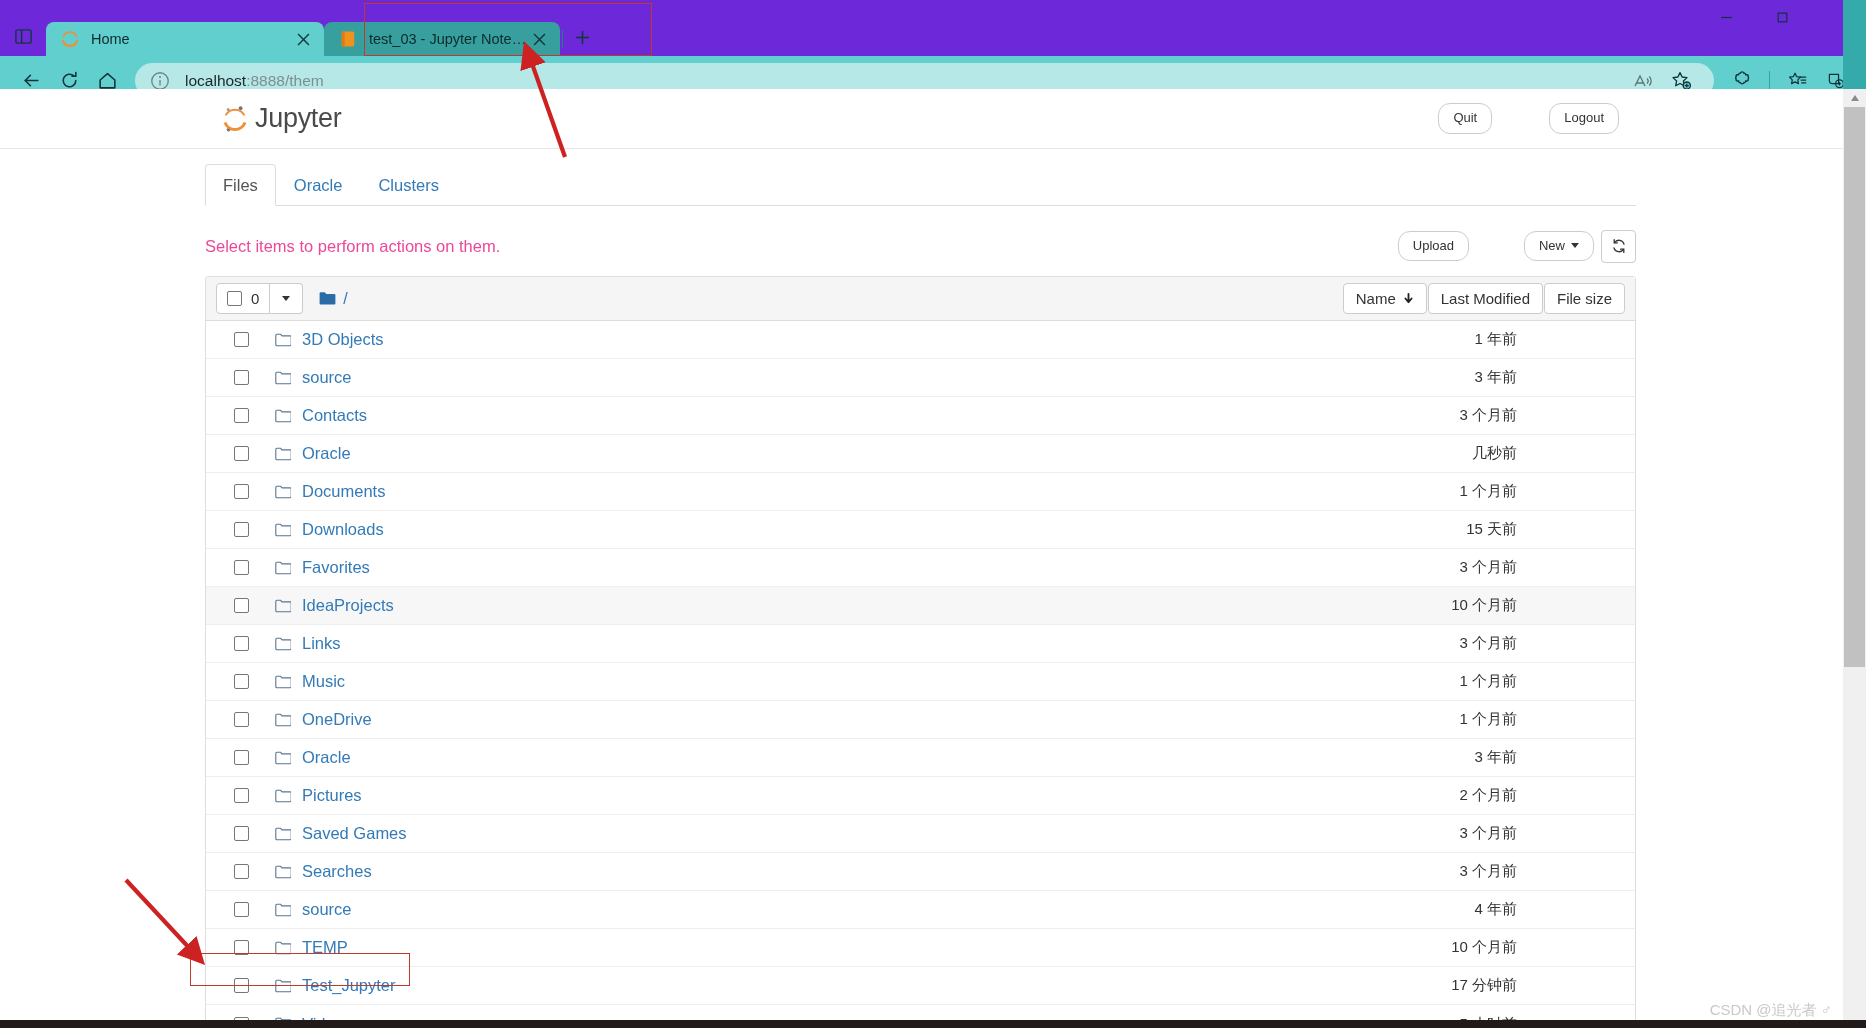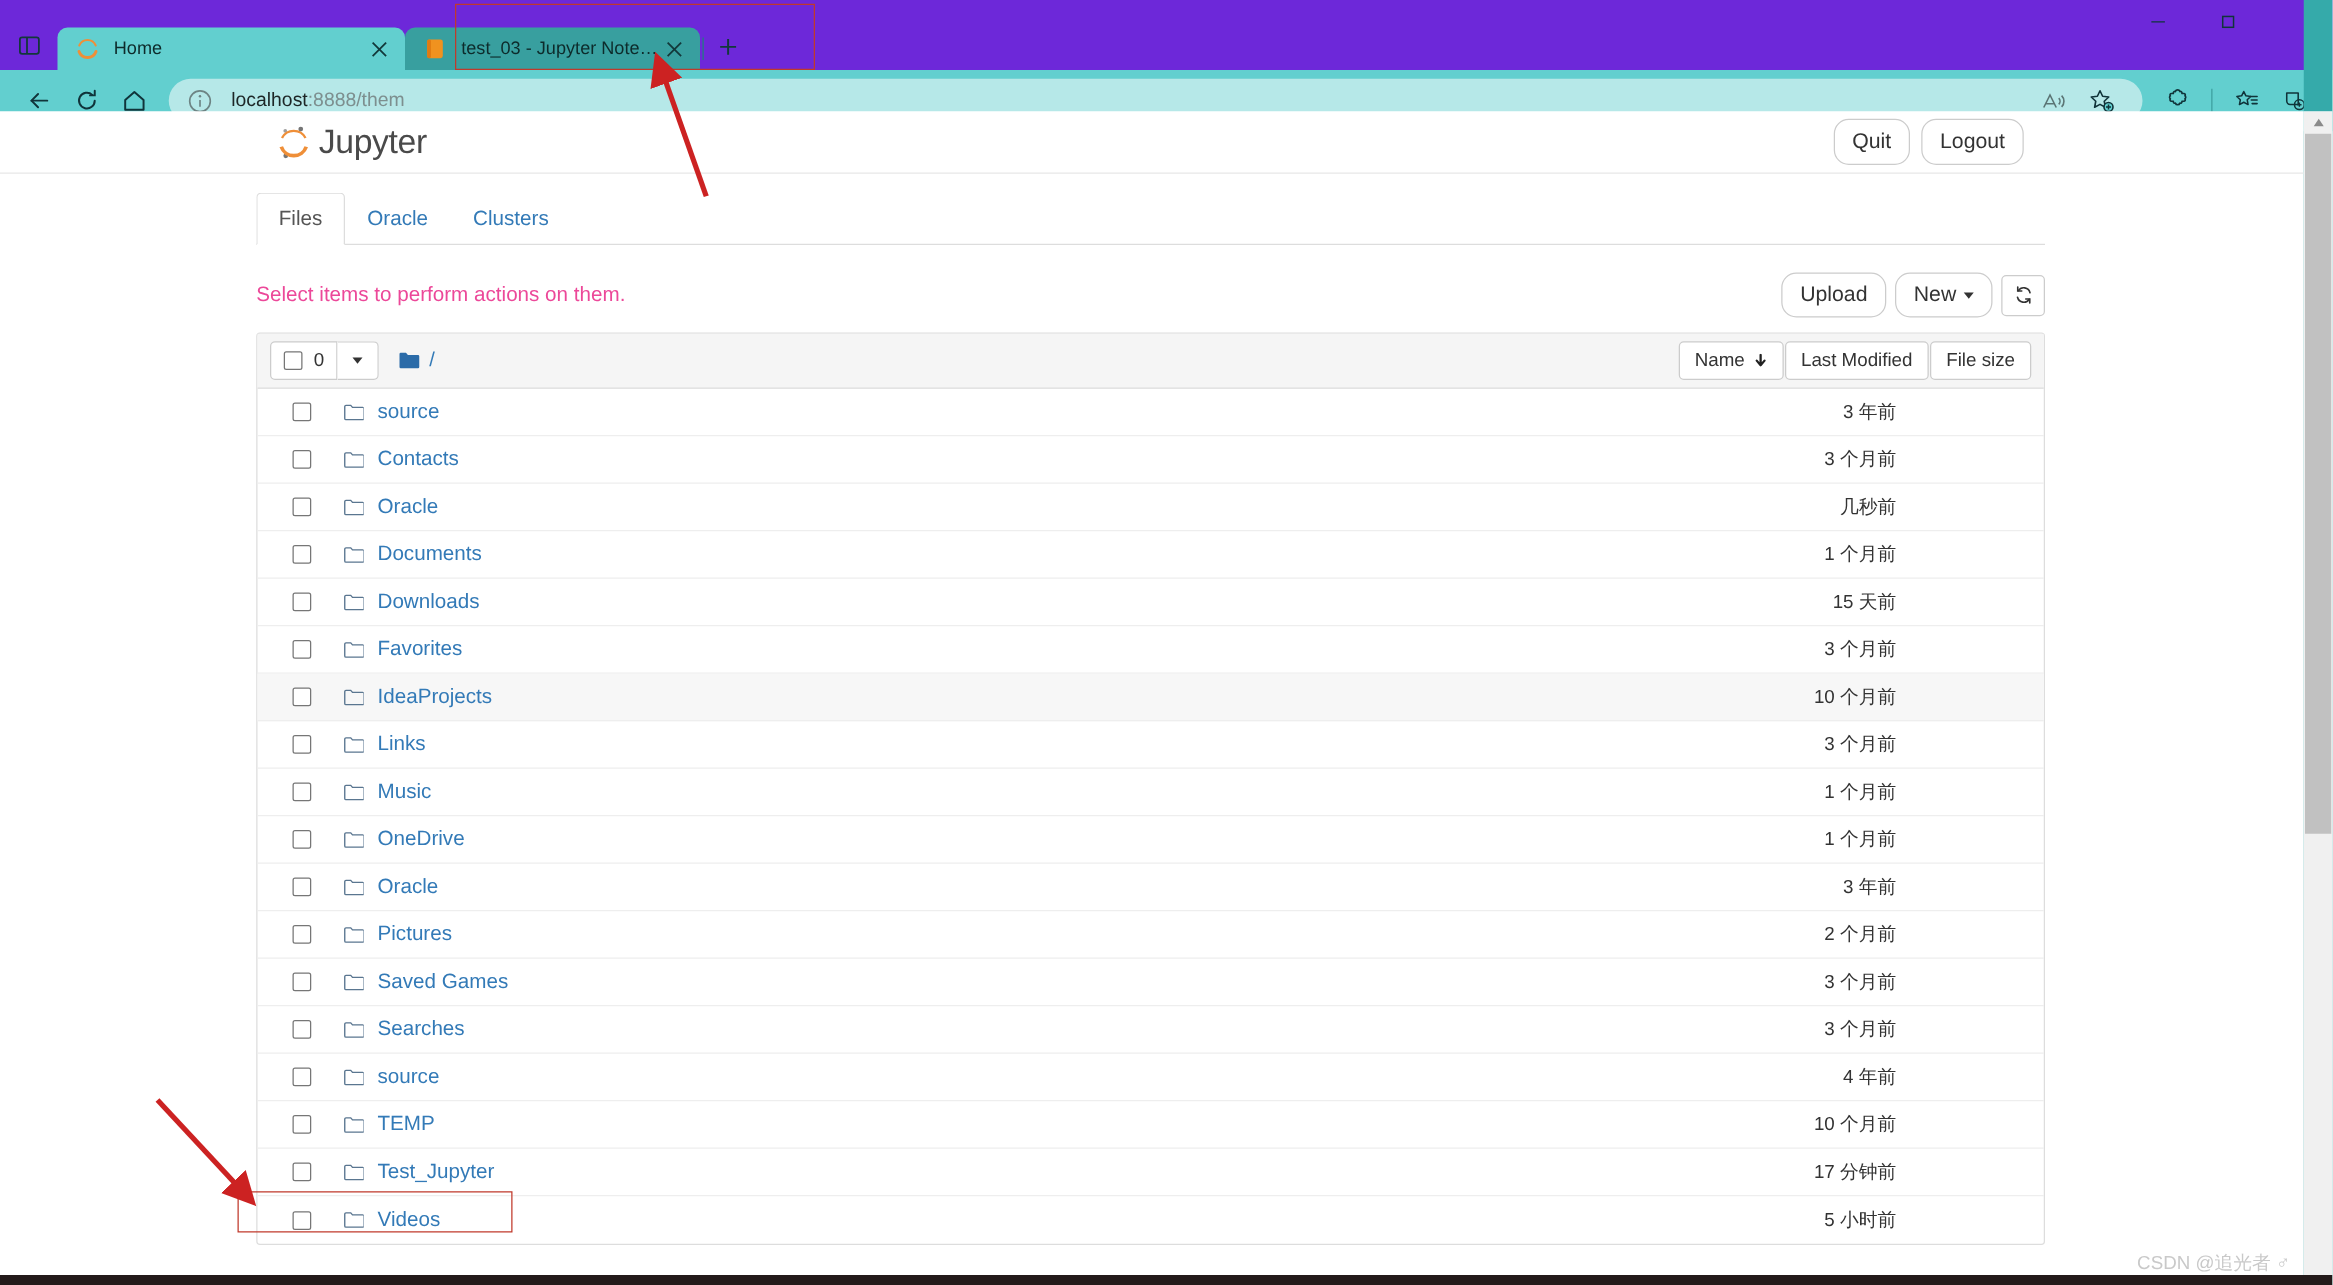--- a/index.html
+++ b/index.html
@@ -86,39 +86,39 @@
 
   
   .page {
     position: absolute; left: 0; top: 89px;
     width: 1843px; height: 939px;
     background: #ffffff; overflow: hidden;
   }
   .content-wrap { width: 1843px; }
 
   .jp-header {
-    height: 50px;
+    height: 60px;
     border-bottom: 1px solid #e7e7e7;
     display: flex; align-items: center;
     padding: 0 24px 0 0;
     position: relative;
   }
   .jp-logo { display: flex; align-items: center; margin-left: 222px; }
   .jp-logo svg { width: 26px; height: 30px; }
   .jp-logo-text {
     font-size: 27px; color: #4a4a4a; margin-left: 7px;
     letter-spacing: -0.3px;
   }
   .jp-header-right { margin-left: auto; display: flex; gap: 9px; padding-right: 200px; }
   .btn {
     border: 1px solid #cccccc; background: #ffffff;
-    border-radius: 12px; font-size: 17px; color: #333333;
+    border-radius: 12px; font-size: 13px; color: #333333;
     padding: 6px 14px; line-height: 1.3;
     font-family: "Liberation Sans", sans-serif;
-    cursor: pointer; white-space: nowrap;
+    cursor: pointer; white-space: nowrap; margin-left: 48px;
   }
 
   .jp-body { padding: 0 0 0 205px; width: 1636px; }
 
   .tabs {
     display: flex; align-items: flex-end;
     border-bottom: 1px solid #dddddd;
     height: 42px; margin-top: 15px;
   }
   .tab-item {
@@ -452,20 +452,28 @@
               <div class="sort-btn">Last Modified</div>
               <div class="sort-btn">File size</div>
             </div>
           </div>
           <div id="rows">
               <div class="row">
                 <span class="chk"></span>
                 <svg class="row-folder" viewBox="0 0 16 14">
                   <path d="M0.8 2.3a1 1 0 0 1 1-1h3.8l1.4 1.6h8.2a1 1 0 0 1 1 1v7.8a1 1 0 0 1-1 1H1.8a1 1 0 0 1-1-1z" fill="none" stroke="#5a7690" stroke-width="1.1"></path>
                 </svg>
+                <span class="row-name">3D Objects</span>
+                <span class="row-time">1 年前</span>
+              </div>
+              <div class="row">
+                <span class="chk"></span>
+                <svg class="row-folder" viewBox="0 0 16 14">
+                  <path d="M0.8 2.3a1 1 0 0 1 1-1h3.8l1.4 1.6h8.2a1 1 0 0 1 1 1v7.8a1 1 0 0 1-1 1H1.8a1 1 0 0 1-1-1z" fill="none" stroke="#5a7690" stroke-width="1.1"></path>
+                </svg>
                 <span class="row-name">source</span>
                 <span class="row-time">3 年前</span>
               </div>
               <div class="row">
                 <span class="chk"></span>
                 <svg class="row-folder" viewBox="0 0 16 14">
                   <path d="M0.8 2.3a1 1 0 0 1 1-1h3.8l1.4 1.6h8.2a1 1 0 0 1 1 1v7.8a1 1 0 0 1-1 1H1.8a1 1 0 0 1-1-1z" fill="none" stroke="#5a7690" stroke-width="1.1"></path>
                 </svg>
                 <span class="row-name">Contacts</span>
                 <span class="row-time">3 个月前</span>

